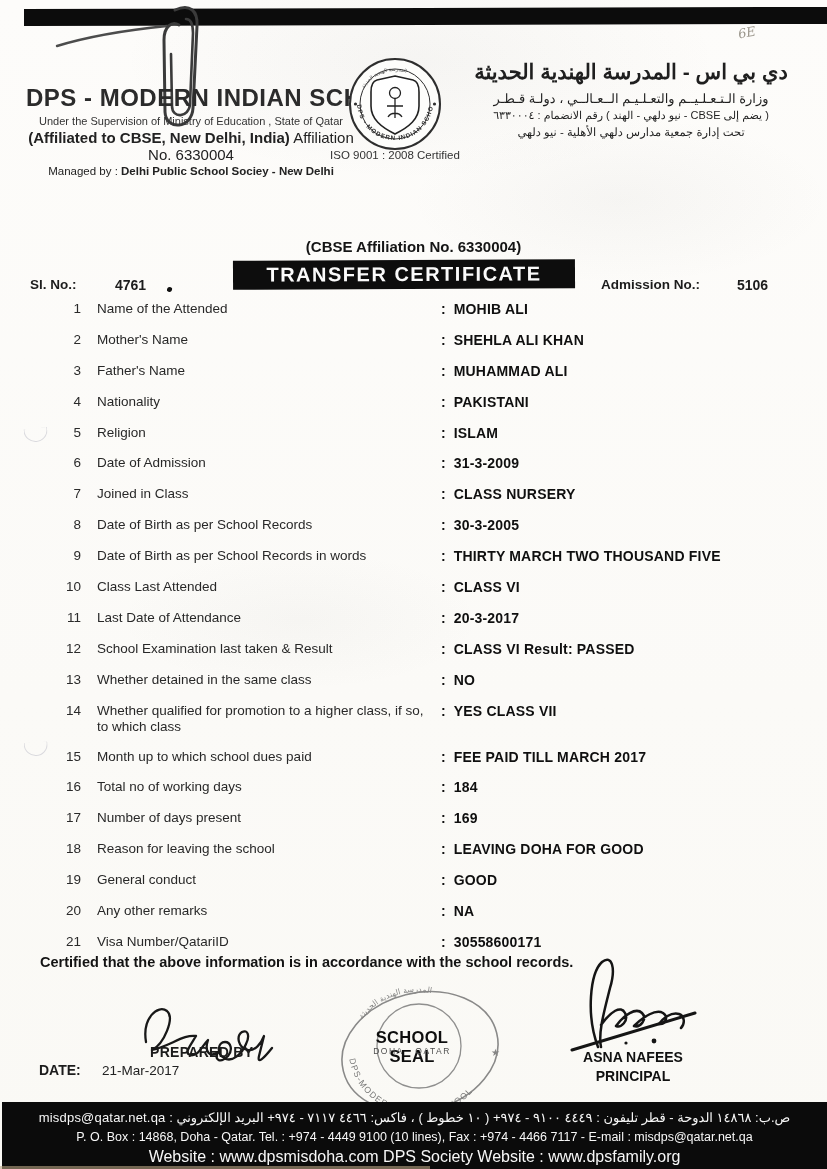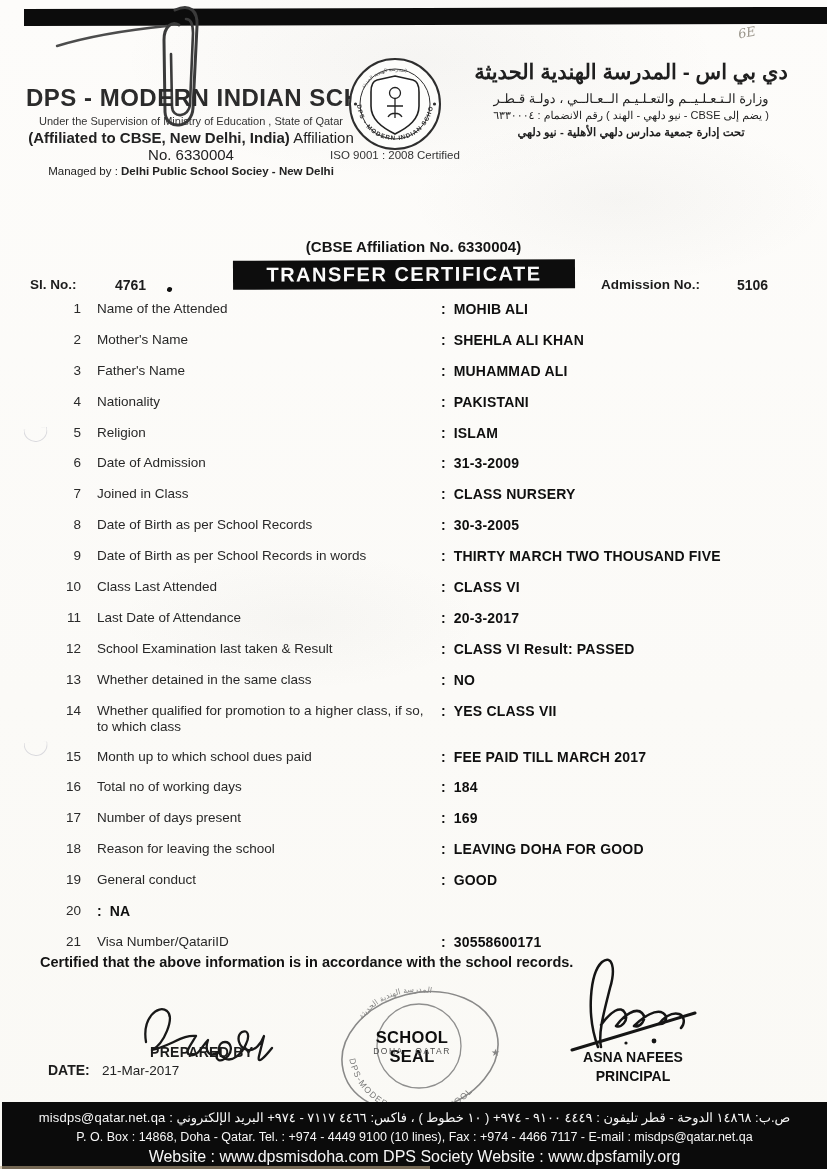--- a/index.html
+++ b/index.html
@@ -22,21 +22,21 @@
   .sub1{font-size:11px;color:#333;margin-top:3px;}
   .sub2{font-size:15px;color:#222;margin-top:2px;}
   .sub2 b{font-weight:700;}
   .sub3{font-size:11.5px;color:#222;margin-top:2px;}
   .sub3 b{font-weight:700;}
   .logo{position:absolute;left:347px;top:56px;width:96px;height:96px;}
   .header-right{position:absolute;right:10px;top:60px;width:372px;text-align:center;direction:rtl;color:#1f1f1f;}
   .ar1{font-size:21px;font-weight:700;letter-spacing:0;}
   .ar2{font-size:13px;margin-top:7px;}
   .ar3{font-size:11px;margin-top:3px;}
-  .ar4{font-size:11.5px;font-weight:700;margin-top:3px;}
+  .ar4{font-size:11.5px;font-weight:400;margin-top:3px;}
   .iso{position:absolute;left:300px;top:149px;width:190px;text-align:center;font-size:11.5px;color:#333;}
   
   .cbse-line{position:absolute;left:0;top:238px;width:100%;text-align:center;font-size:15px;font-weight:700;color:#151515;}
   .tc-bar{position:absolute;left:233px;top:260px;width:342px;height:29px;background:#0d0d0d;transform:rotate(-.25deg);
     color:#fafafa;font-size:20px;font-weight:700;letter-spacing:1.5px;text-align:center;line-height:29px;}
   
   .sl-label{position:absolute;left:30px;top:277px;font-size:13.5px;font-weight:700;}
   .sl-value{position:absolute;left:115px;top:277px;font-size:14px;font-weight:700;}
   .pen-dot{position:absolute;left:167px;top:287px;width:5px;height:5px;background:#111;border-radius:60% 40% 55% 45%;transform:rotate(20deg);}
   .adm-label{position:absolute;left:601px;top:277px;font-size:13.5px;font-weight:700;}
@@ -46,21 +46,21 @@
   .cert-row{display:flex;align-items:flex-start;min-height:30.9px;}
   .cert-row:nth-child(14){min-height:46px;}
   .cert-row .num{width:26px;text-align:right;margin-right:16px;font-size:13.5px;color:#2a2a2a;flex:none;}
   .cert-row .label{width:338px;padding-right:6px;font-size:13.5px;color:#282828;line-height:16px;flex:none;}
   .cert-row .colon{font-size:14px;font-weight:700;margin-right:8px;color:#111;flex:none;}
   .cert-row .value{font-size:14px;font-weight:700;color:#0f0f0f;letter-spacing:.2px;line-height:16px;}
   
   .certify{position:absolute;left:40px;top:954px;font-size:14.5px;font-weight:700;color:#131313;}
   .sig-left{position:absolute;left:138px;top:998px;width:185px;height:64px;}
   .prepared-by{position:absolute;left:150px;top:1044px;font-size:14px;font-weight:700;letter-spacing:.3px;}
-  .date-label{position:absolute;left:48px;top:1062px;font-size:14px;font-weight:700;}
+  .date-label{position:absolute;left:39px;top:1062px;font-size:14px;font-weight:700;}
   .date-value{position:absolute;left:82px;top:1063px;font-size:13.5px;color:#222;margin-left:20px;}
   .seal{position:absolute;left:333px;top:990px;width:178px;height:135px;overflow:visible;}
   .seal-label{position:absolute;left:352px;top:1028px;width:120px;text-align:center;font-size:16.5px;font-weight:700;color:#0e0e0e;letter-spacing:.3px;}
   .seal-sub{position:absolute;left:352px;top:1046px;width:120px;text-align:center;font-size:8.5px;color:#4e4e4e;letter-spacing:1.5px;}
   .sig-right{position:absolute;left:568px;top:955px;width:130px;height:98px;}
   .principal-block{position:absolute;left:573px;top:1048px;width:120px;text-align:center;font-size:14px;font-weight:700;line-height:19px;color:#101010;}
   
   .hole{position:absolute;width:22px;height:13px;border:1.6px solid #cdcdd4;border-top:none;border-radius:0 0 14px 14px;opacity:.7;}
   .hole1{left:24px;top:428px;transform:rotate(-6deg);}
   .hole2{left:24px;top:742px;transform:rotate(-4deg);}
@@ -243,20 +243,21 @@
       <span class="value">LEAVING DOHA FOR GOOD</span>
     </div>
       <div class="cert-row">
       <span class="num">19</span>
       <span class="label">General conduct</span>
       <span class="colon">:</span>
       <span class="value">GOOD</span>
     </div>
       <div class="cert-row">
       <span class="num">20</span>
+      <span class="label">Any other remarks</span>
       <span class="colon">:</span>
       <span class="value">NA</span>
     </div>
       <div class="cert-row">
       <span class="num">21</span>
       <span class="label">Visa Number/QatariID</span>
       <span class="colon">:</span>
       <span class="value">30558600171</span>
     </div>
     </div>

